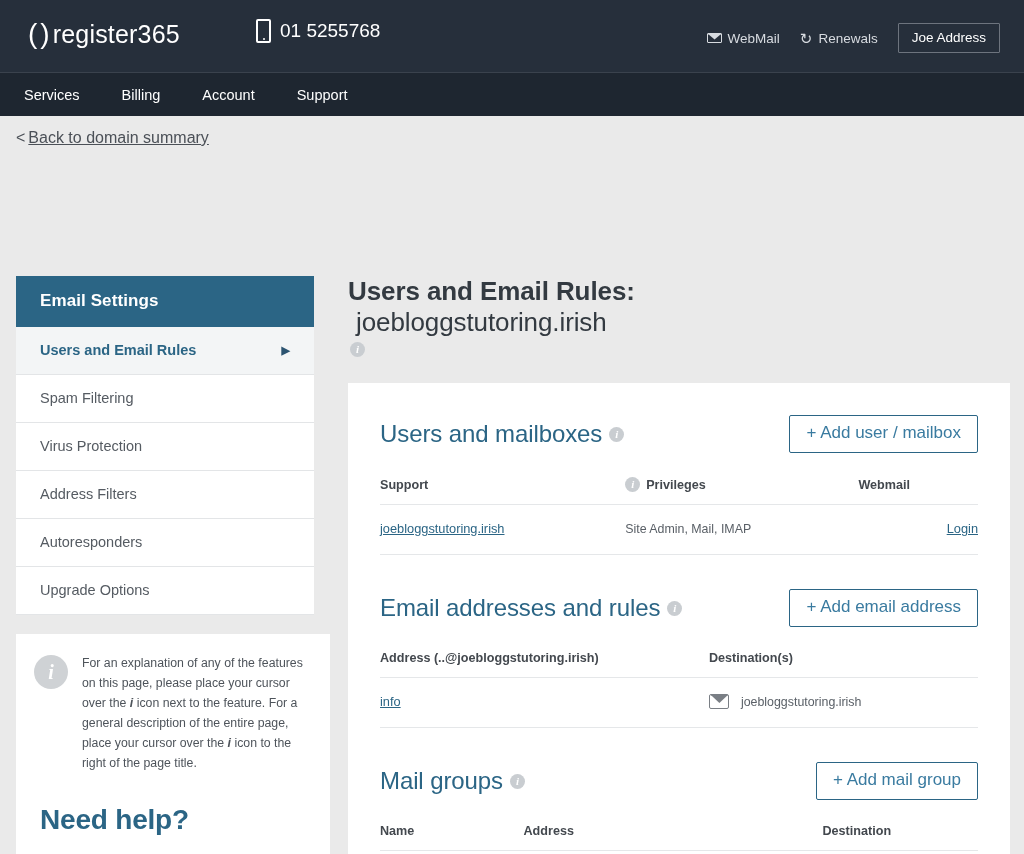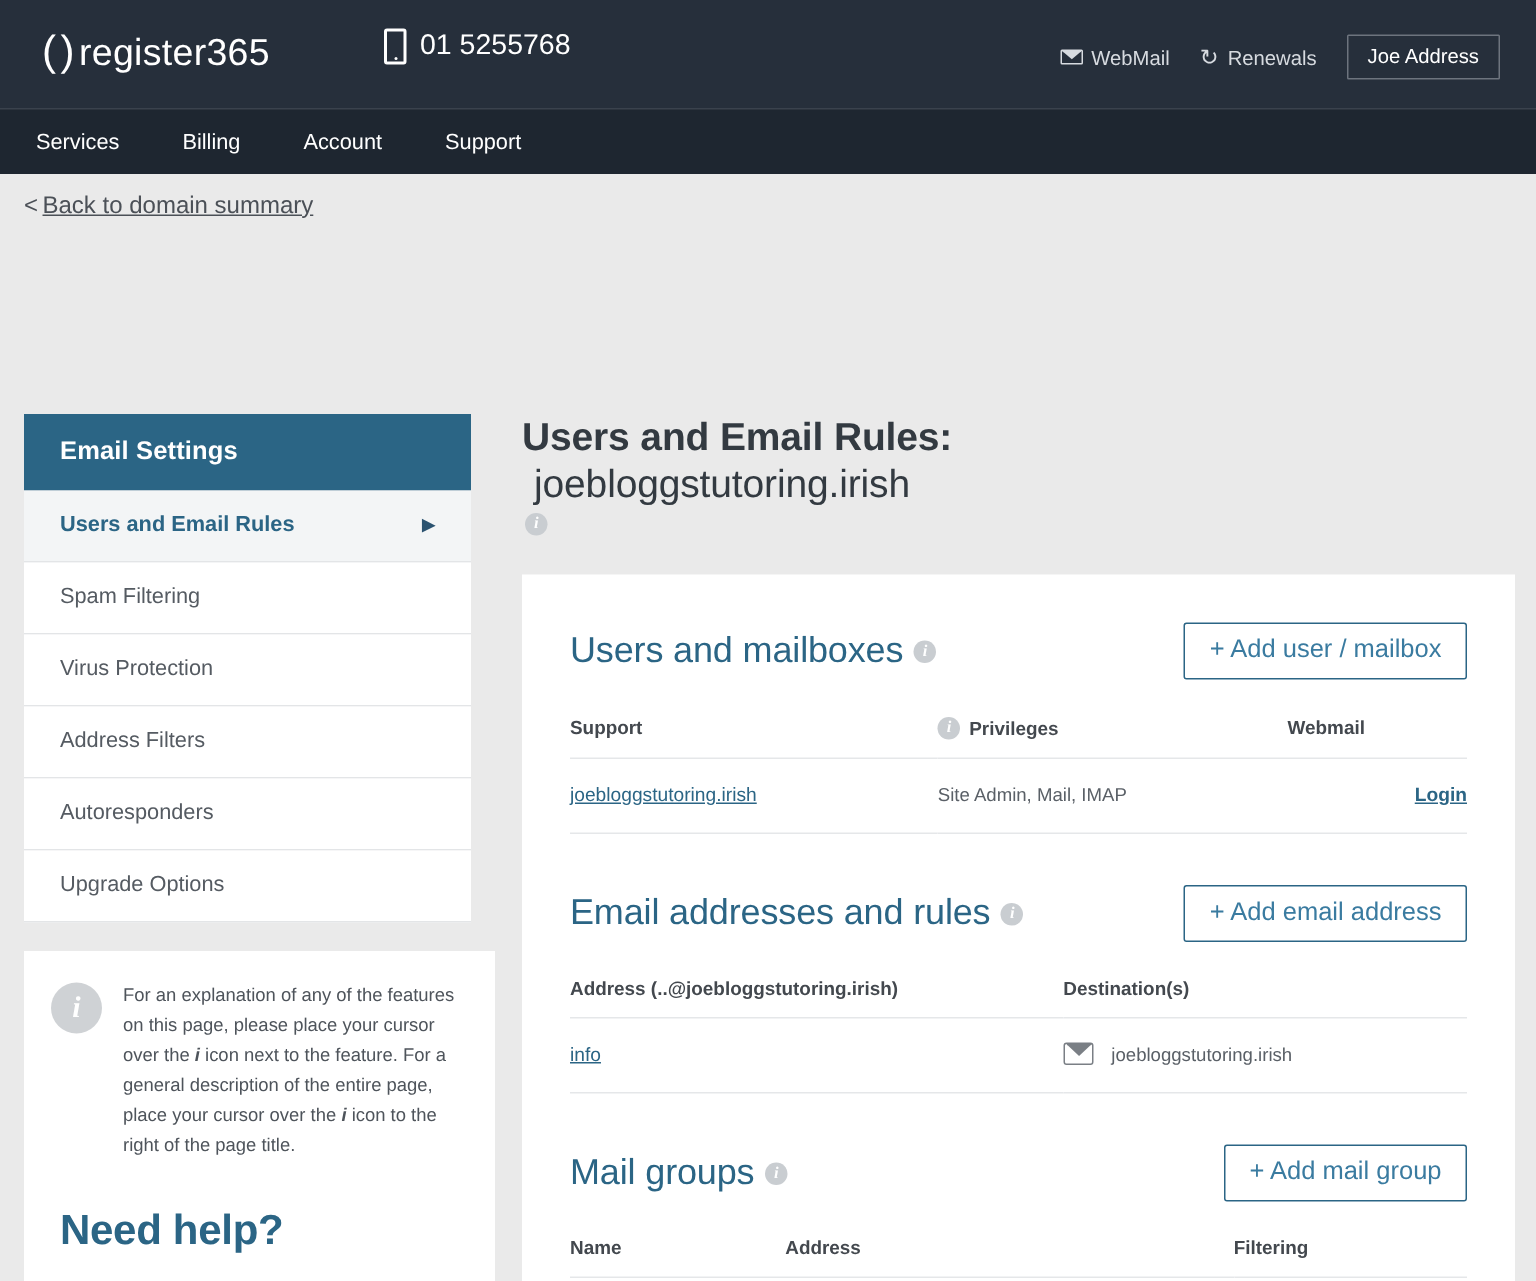--- a/index.html
+++ b/index.html
@@ -332,21 +332,21 @@
     border-bottom: 1px solid #e5e7e9;
     white-space: nowrap;
   }
   table.tbl td {
     font-size: 12.4px;
     color: #5a6067;
     padding: 16px 0 18px;
     border-bottom: 1px solid #e5e7e9;
     vertical-align: middle;
   }
-  .ta-right { text-align: right; font-weight: bold; }
+  .ta-right { text-align: right; }
   .cell-link {
     color: #2b6585;
     text-decoration: underline;
     font-size: 12.8px;
   }
   .th-i { display: inline-flex; align-items: center; gap: 6px; }
 
   .dest-cell {
     display: flex;
     align-items: center;
@@ -524,21 +524,21 @@
             <span>Mail groups</span>
             <span class="i-icon">i</span>
           </div>
           <button class="add-btn">+ Add mail group</button>
         </div>
         <table class="tbl">
           <thead>
             <tr>
               <th style="width:24%">Name</th>
               <th style="width:50%">Address</th>
-              <th style="width:26%" class="ta-right">Filtering</th>
+              <th style="width:26%" class="ta-right">Destination</th>
             </tr>
           </thead>
           <tbody>
             <tr>
               <td>(none)</td>
               <td>(none)</td>
               <td class="ta-right">(none)</td>
             </tr>
           </tbody>
         </table>

